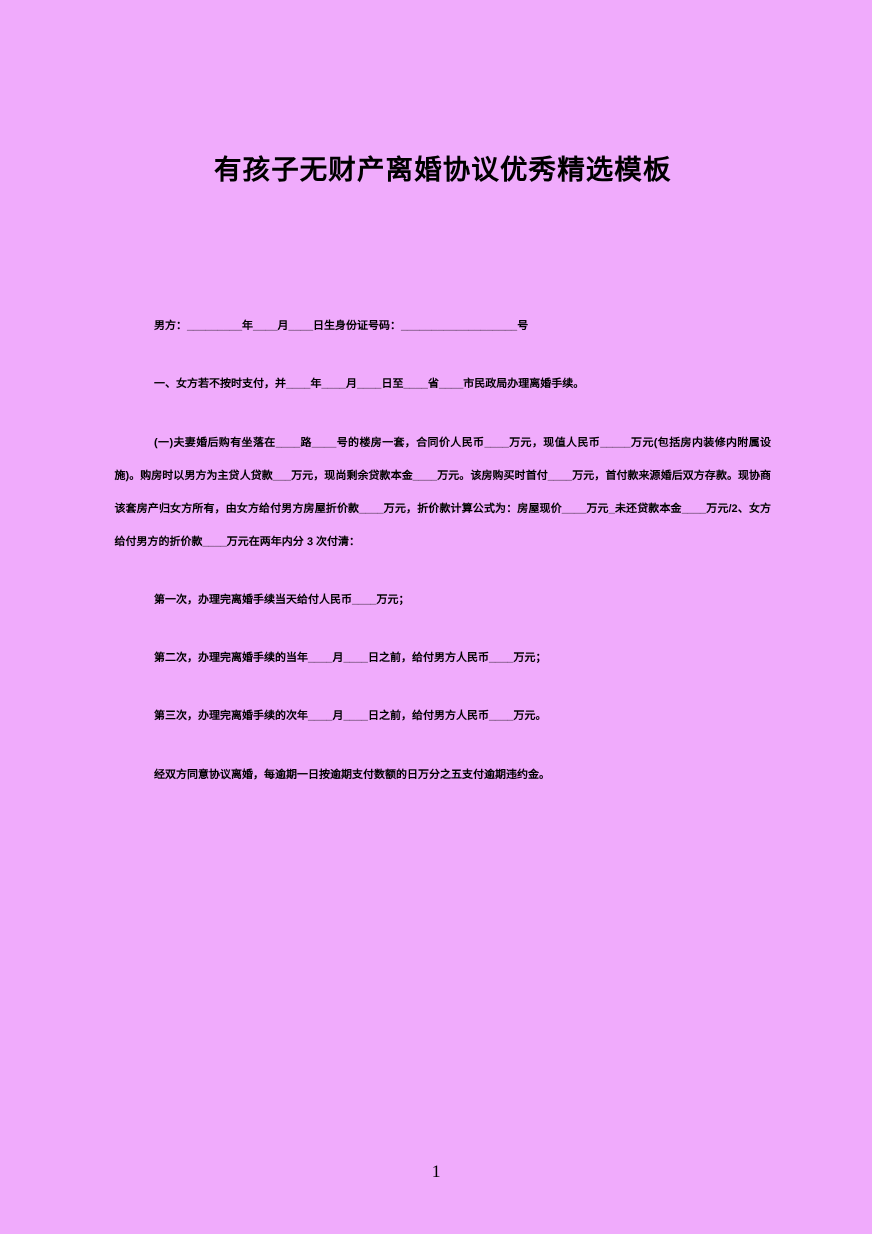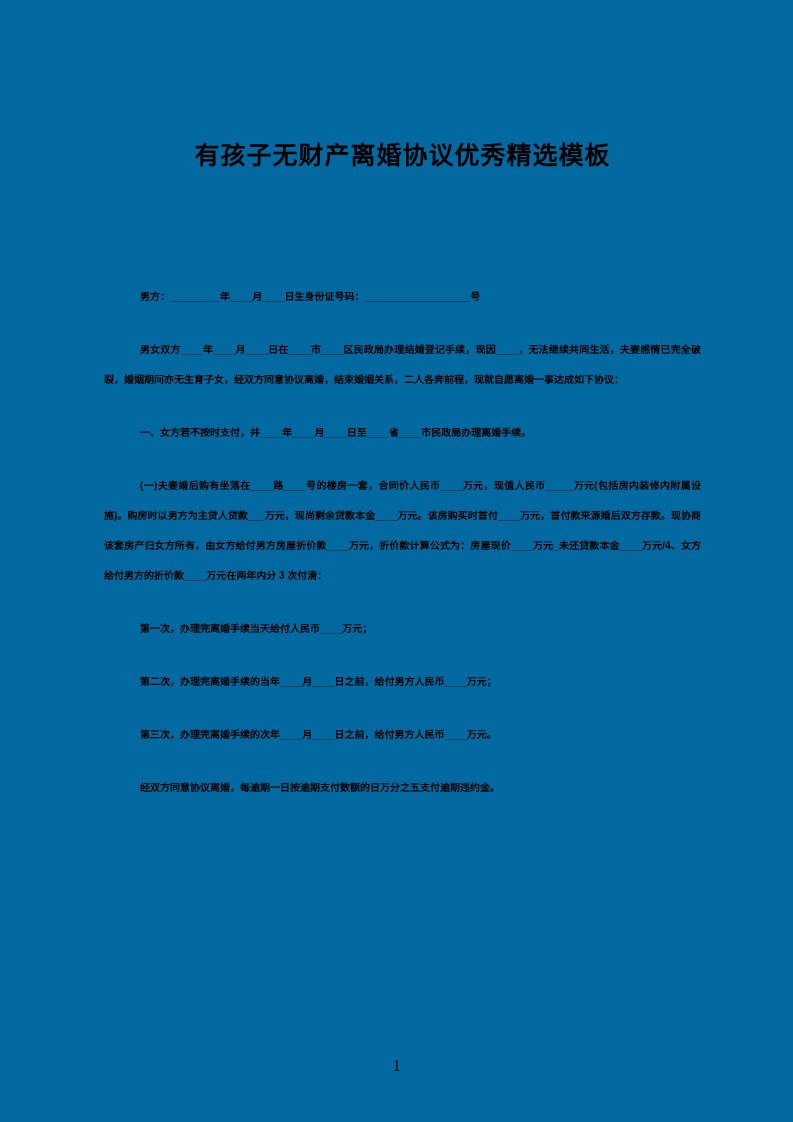--- a/index.html
+++ b/index.html
@@ -5,21 +5,21 @@
   html, body {
     margin: 0;
     padding: 0;
     background: #ffffff;
   }
   .page {
     position: relative;
     width: 793px;
     height: 1122px;
     margin: 0 auto;
-    background: #0369a1;
+    background: #f0abfc;
     box-sizing: border-box;
     padding: 140px 92px 0 104px;
     font-family: "Liberation Sans", "DejaVu Sans", sans-serif;
     color: #000000;
     overflow: hidden;
   }
   .doc-title {
     font-size: 25px;
     line-height: 30px;
     font-weight: 700;
@@ -49,23 +49,22 @@
   }
 </style>
 </head>
 <body>
 
 <div class="page">
   <h1 class="doc-title">有孩子无财产离婚协议优秀精选模板</h1>
 
   <div>
     <p class="para">男方：_________年____月____日生身份证号码：___________________号</p>
-    <p class="para">男女双方____年____月____日在____市____区民政局办理结婚登记手续，现因____，无法继续共同生活，夫妻感情已完全破裂，婚姻期间亦无生育子女，经双方同意协议离婚，结束婚姻关系，二人各奔前程，现就自愿离婚一事达成如下协议：</p>
     <p class="para">一、女方若不按时支付，并____年____月____日至____省____市民政局办理离婚手续。</p>
-    <p class="para">(一)夫妻婚后购有坐落在____路____号的楼房一套，合同价人民币____万元，现值人民币_____万元(包括房内装修内附属设施)。购房时以男方为主贷人贷款___万元，现尚剩余贷款本金____万元。该房购买时首付____万元，首付款来源婚后双方存款。现协商该套房产归女方所有，由女方给付男方房屋折价款____万元，折价款计算公式为：房屋现价____万元_未还贷款本金____万元/4、女方给付男方的折价款____万元在两年内分 3 次付清：</p>
+    <p class="para">(一)夫妻婚后购有坐落在____路____号的楼房一套，合同价人民币____万元，现值人民币_____万元(包括房内装修内附属设施)。购房时以男方为主贷人贷款___万元，现尚剩余贷款本金____万元。该房购买时首付____万元，首付款来源婚后双方存款。现协商该套房产归女方所有，由女方给付男方房屋折价款____万元，折价款计算公式为：房屋现价____万元_未还贷款本金____万元/2、女方给付男方的折价款____万元在两年内分 3 次付清：</p>
     <p class="para">第一次，办理完离婚手续当天给付人民币____万元；</p>
     <p class="para">第二次，办理完离婚手续的当年____月____日之前，给付男方人民币____万元；</p>
     <p class="para">第三次，办理完离婚手续的次年____月____日之前，给付男方人民币____万元。</p>
     <p class="para">经双方同意协议离婚，每逾期一日按逾期支付数额的日万分之五支付逾期违约金。</p>
   </div>
 
   <div class="page-footer">1</div>
 </div>
 
 </body></html>

